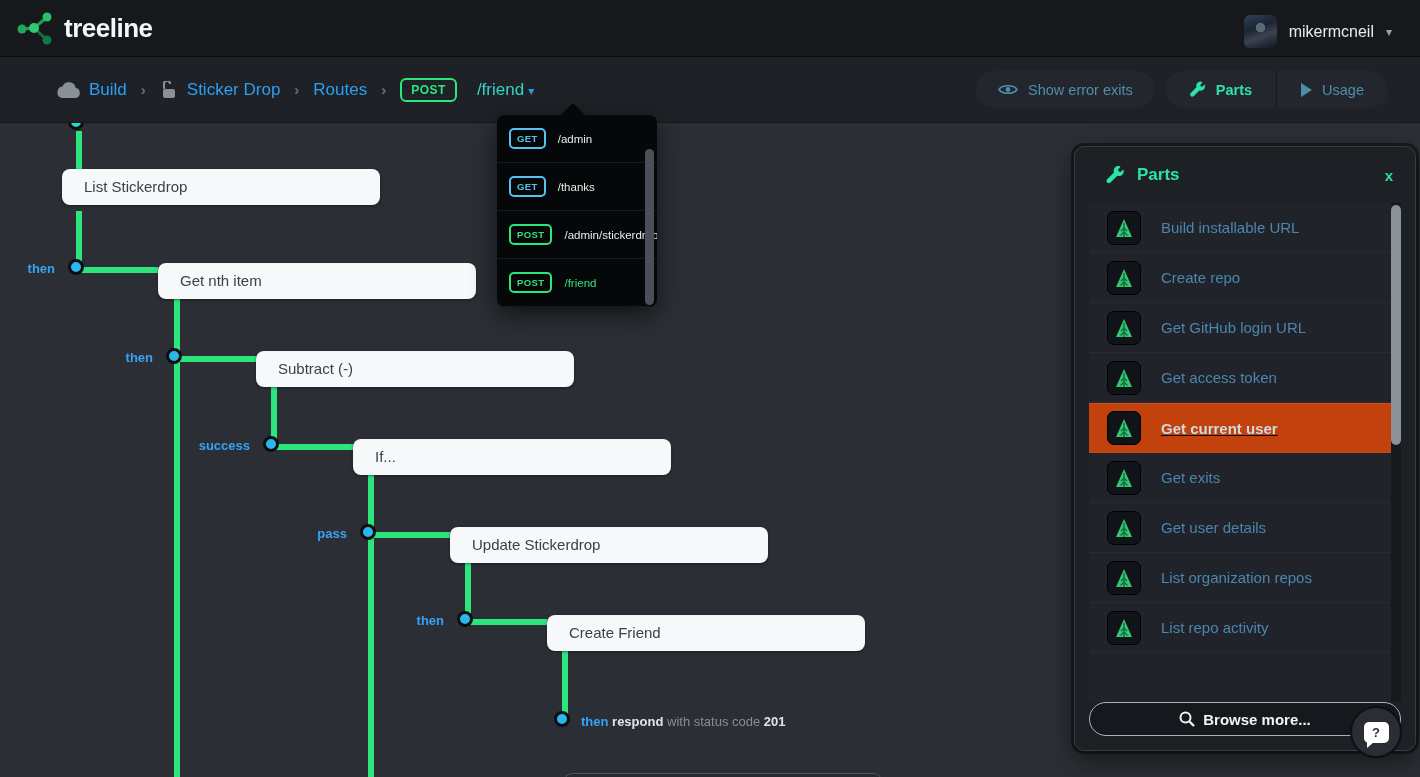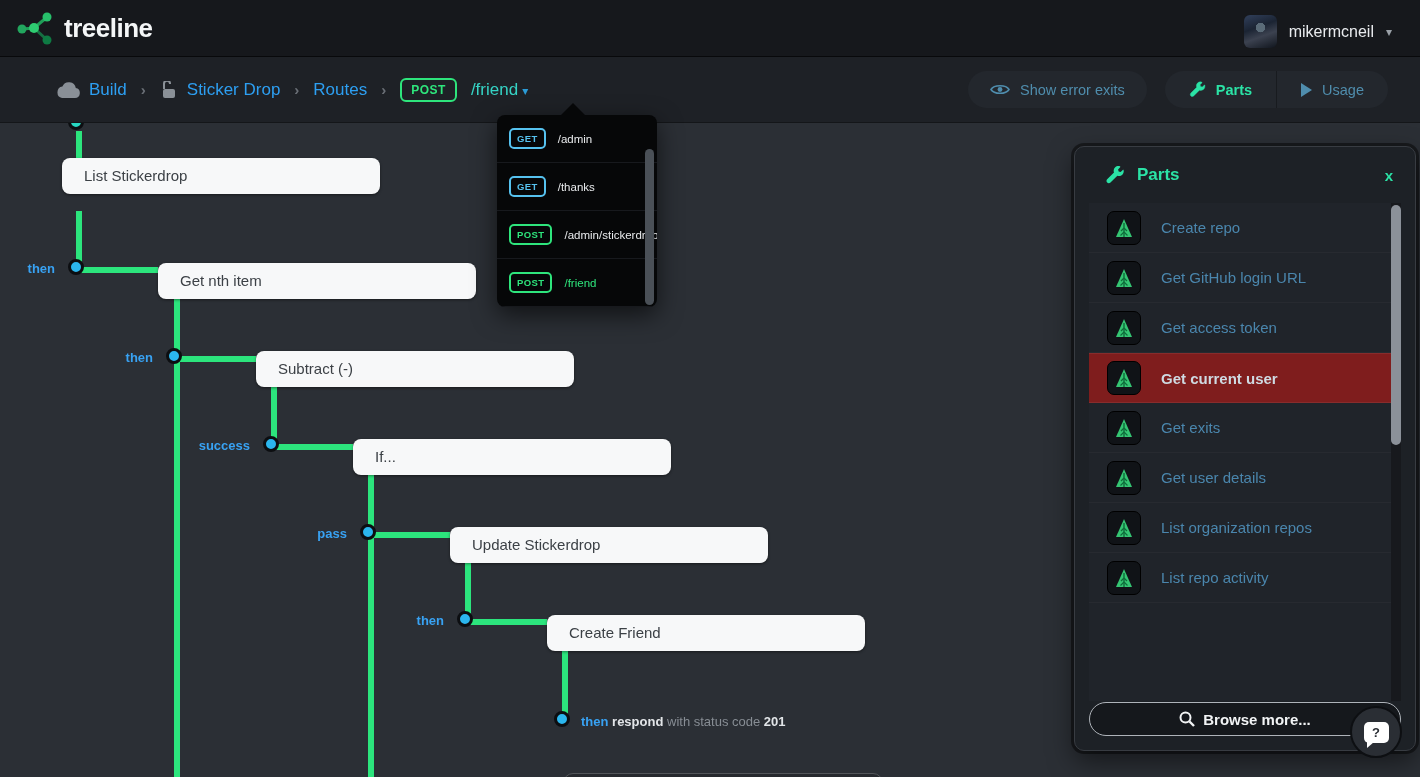--- a/index.html
+++ b/index.html
@@ -38,24 +38,24 @@
     padding:0 32px 0 56px; z-index:30;
   }
   .crumbs { display:flex; align-items:center; gap:14px; font-size:17px; }
   .crumb-link { color:#2d9ff2; cursor:pointer; display:flex; align-items:center; gap:9px; }
   .crumb-sep { color:#6a6f76; font-size:15px; font-weight:bold; }
   .method-badge {
     border:2px solid #2ee57c; color:#2ee57c; border-radius:6px;
     font-size:12px; font-weight:bold; letter-spacing:0.5px;
     padding:4px 9px; line-height:1;
   }
-  .route-path { color:#35d3c5; font-size:17px; cursor:pointer; }
+  .route-path { color:#35d3c5; font-size:17px; cursor:pointer;margin-left:6px; }
   .route-caret { color:#2b9bd6; font-size:12px; margin-left:4px; }
 
-  .bar-actions { display:flex; align-items:center; gap:18px; }
+  .bar-actions { display:flex; align-items:center; gap:10px; }
   .pill {
     height:37px; background:#23272d; border-radius:19px;
     display:flex; align-items:center; gap:10px;
     padding:0 22px; cursor:pointer;
     color:#4f8dad; font-size:14.5px;
   }
   .pill-group { display:flex; height:37px; background:#23272d; border-radius:19px; overflow:hidden; }
   .segment { display:flex; align-items:center; gap:10px; padding:0 24px; cursor:pointer; font-size:14.5px; }
   .segment.active { color:#2be3a6; font-weight:bold; }
   .segment.inactive { color:#4f8dad; }
@@ -136,21 +136,21 @@
   .parts-list {
     position:absolute; left:14px; right:14px; top:56px; height:498px;
     background:#20242a; overflow:hidden;
   }
   .part-row {
     height:50px; display:flex; align-items:center; gap:20px;
     padding-left:18px; cursor:pointer;
     border-bottom:1px solid rgba(255,255,255,0.03);
   }
   .part-row .part-label { color:#4a86ad; font-size:15px; }
-  .part-row.selected { background:#7f1d1d; border-top:1px solid rgba(255,255,255,0.07); border-bottom:1px solid rgba(255,255,255,0.07); }
+  .part-row.selected { background:#c2410c; border-top:1px solid rgba(255,255,255,0.07); border-bottom:1px solid rgba(255,255,255,0.07);text-decoration:underline; }
   .part-row.selected .part-label { color:#cfdae2; font-weight:bold; }
   .part-icon {
     width:34px; height:34px; border-radius:7px; flex:0 0 auto;
     background:#101317; border:1px solid #000;
     display:flex; align-items:center; justify-content:center;
   }
   .parts-scrolltrack {
     position:absolute; right:0; top:0; width:10px; height:498px; background:#17191d;
   }
   .parts-scrollthumb {
@@ -286,21 +286,21 @@
   <div class="port" style="left:360px;top:401px"></div>
   <div class="port" style="left:457px;top:488px"></div>
   <div class="port" style="left:554px;top:588px"></div>
 
   <div class="edge-label" style="left:-25px;top:138px">then</div>
   <div class="edge-label" style="left:73px;top:227px">then</div>
   <div class="edge-label" style="left:170px;top:315px">success</div>
   <div class="edge-label" style="left:267px;top:403px">pass</div>
   <div class="edge-label" style="left:364px;top:490px">then</div>
 
-  <div class="flow-node" style="left:62px;top:35px">List Stickerdrop</div>
+  <div class="flow-node" style="left:62px;top:46px">List Stickerdrop</div>
   <div class="flow-node" style="left:158px;top:140px">Get nth item</div>
   <div class="flow-node" style="left:256px;top:228px">Subtract (-)</div>
   <div class="flow-node" style="left:353px;top:316px">If...</div>
   <div class="flow-node" style="left:450px;top:404px">Update Stickerdrop</div>
   <div class="flow-node" style="left:547px;top:492px">Create Friend</div>
 
   <div class="respond-line">
     <span class="b-blue">then</span>
     <span class="b-light">respond</span>
     <span>with status code</span>
@@ -344,20 +344,30 @@
 
   <div class="parts-list">
     <div class="part-row">
       <span class="part-icon">
           <svg width="16" height="18" viewBox="0 0 16 18">
             <polygon points="8,0 16,18 0,18" fill="#35c573"></polygon>
             <line x1="8" y1="4" x2="8" y2="18" stroke="#0e6b3a" stroke-width="1.4"></line>
             <path d="M8 9 L5 12 M8 9 L11 12 M8 13 L4.5 16.5 M8 13 L11.5 16.5" stroke="#0e6b3a" stroke-width="1.2" fill="none"></path>
           </svg>
         </span>
+      <span class="part-label">Build installable URL</span>
+    </div>
+    <div class="part-row">
+      <span class="part-icon">
+          <svg width="16" height="18" viewBox="0 0 16 18">
+            <polygon points="8,0 16,18 0,18" fill="#35c573"></polygon>
+            <line x1="8" y1="4" x2="8" y2="18" stroke="#0e6b3a" stroke-width="1.4"></line>
+            <path d="M8 9 L5 12 M8 9 L11 12 M8 13 L4.5 16.5 M8 13 L11.5 16.5" stroke="#0e6b3a" stroke-width="1.2" fill="none"></path>
+          </svg>
+        </span>
       <span class="part-label">Create repo</span>
     </div>
     <div class="part-row">
       <span class="part-icon">
           <svg width="16" height="18" viewBox="0 0 16 18">
             <polygon points="8,0 16,18 0,18" fill="#35c573"></polygon>
             <line x1="8" y1="4" x2="8" y2="18" stroke="#0e6b3a" stroke-width="1.4"></line>
             <path d="M8 9 L5 12 M8 9 L11 12 M8 13 L4.5 16.5 M8 13 L11.5 16.5" stroke="#0e6b3a" stroke-width="1.2" fill="none"></path>
           </svg>
         </span>

